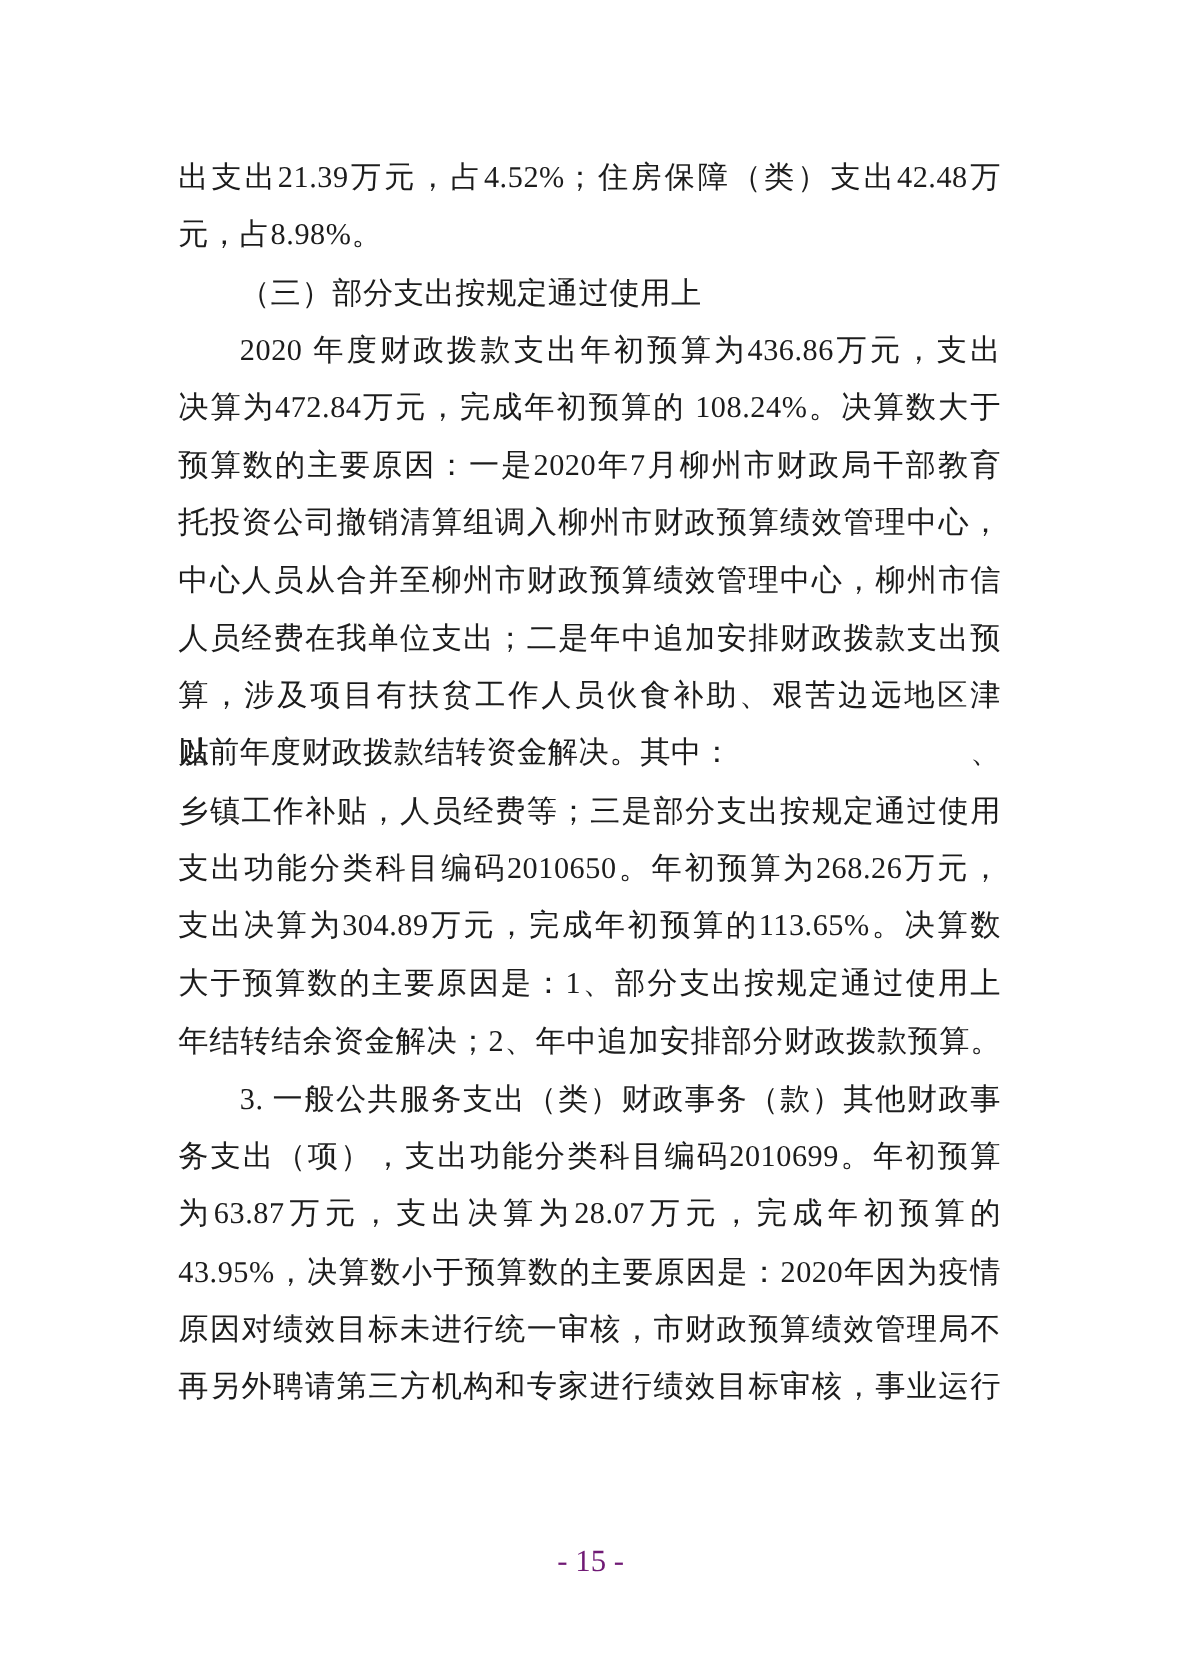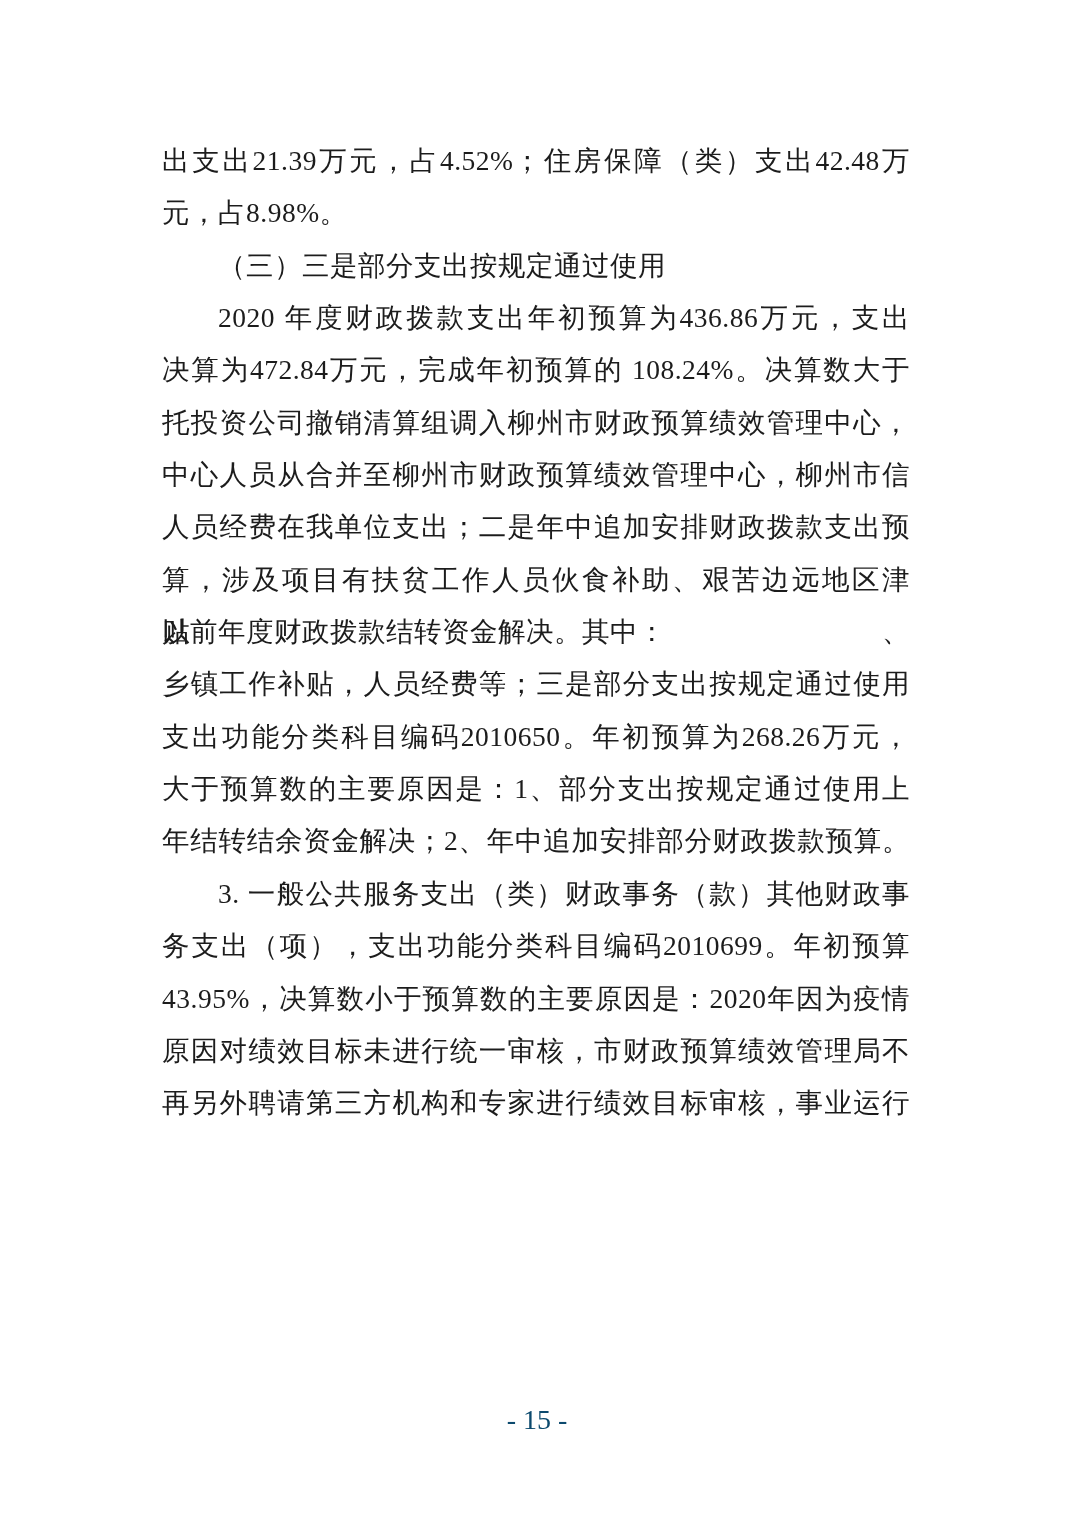--- a/index.html
+++ b/index.html
@@ -39,42 +39,45 @@
   .line.indent {
     text-indent: 56px;
   }
   .page-number {
     position: absolute;
     top: 1404px;
     left: 0;
     width: 1074px;
     text-align: center;
     font-size: 28px;
-    color: #0c4a6e;
+    color: #701a75;
   }
 </style>
 </head>
 <body>
 
 <div class="page">
   <div class="content" id="lines-container">
       <div class="line justify">出支出21.39万元，占4.52%；住房保障（类）支出42.48万</div>
       <div class="line">元，占8.98%。</div>
-      <div class="line indent">（三）三是部分支出按规定通过使用</div>
+      <div class="line indent">（三）部分支出按规定通过使用上</div>
       <div class="line justify indent">2020 年度财政拨款支出年初预算为436.86万元，支出</div>
       <div class="line justify">决算为472.84万元，完成年初预算的 108.24%。决算数大于</div>
+      <div class="line justify">预算数的主要原因：一是2020年7月柳州市财政局干部教育</div>
       <div class="line justify">托投资公司撤销清算组调入柳州市财政预算绩效管理中心，</div>
       <div class="line justify">中心人员从合并至柳州市财政预算绩效管理中心，柳州市信</div>
       <div class="line justify">人员经费在我单位支出；二是年中追加安排财政拨款支出预</div>
       <div class="line justify">算，涉及项目有扶贫工作人员伙食补助、艰苦边远地区津贴、</div>
       <div class="line">以前年度财政拨款结转资金解决。其中：</div>
       <div class="line justify">乡镇工作补贴，人员经费等；三是部分支出按规定通过使用</div>
       <div class="line justify">支出功能分类科目编码2010650。年初预算为268.26万元，</div>
+      <div class="line justify">支出决算为304.89万元，完成年初预算的113.65%。决算数</div>
       <div class="line justify">大于预算数的主要原因是：1、部分支出按规定通过使用上</div>
       <div class="line justify">年结转结余资金解决；2、年中追加安排部分财政拨款预算。</div>
       <div class="line justify indent">3. 一般公共服务支出（类）财政事务（款）其他财政事</div>
       <div class="line justify">务支出（项），支出功能分类科目编码2010699。年初预算</div>
+      <div class="line justify">为63.87万元，支出决算为28.07万元，完成年初预算的</div>
       <div class="line justify">43.95%，决算数小于预算数的主要原因是：2020年因为疫情</div>
       <div class="line justify">原因对绩效目标未进行统一审核，市财政预算绩效管理局不</div>
       <div class="line justify">再另外聘请第三方机构和专家进行绩效目标审核，事业运行</div>
     </div>
   <div class="page-number">- 15 -</div>
 </div>
 
 </body></html>

